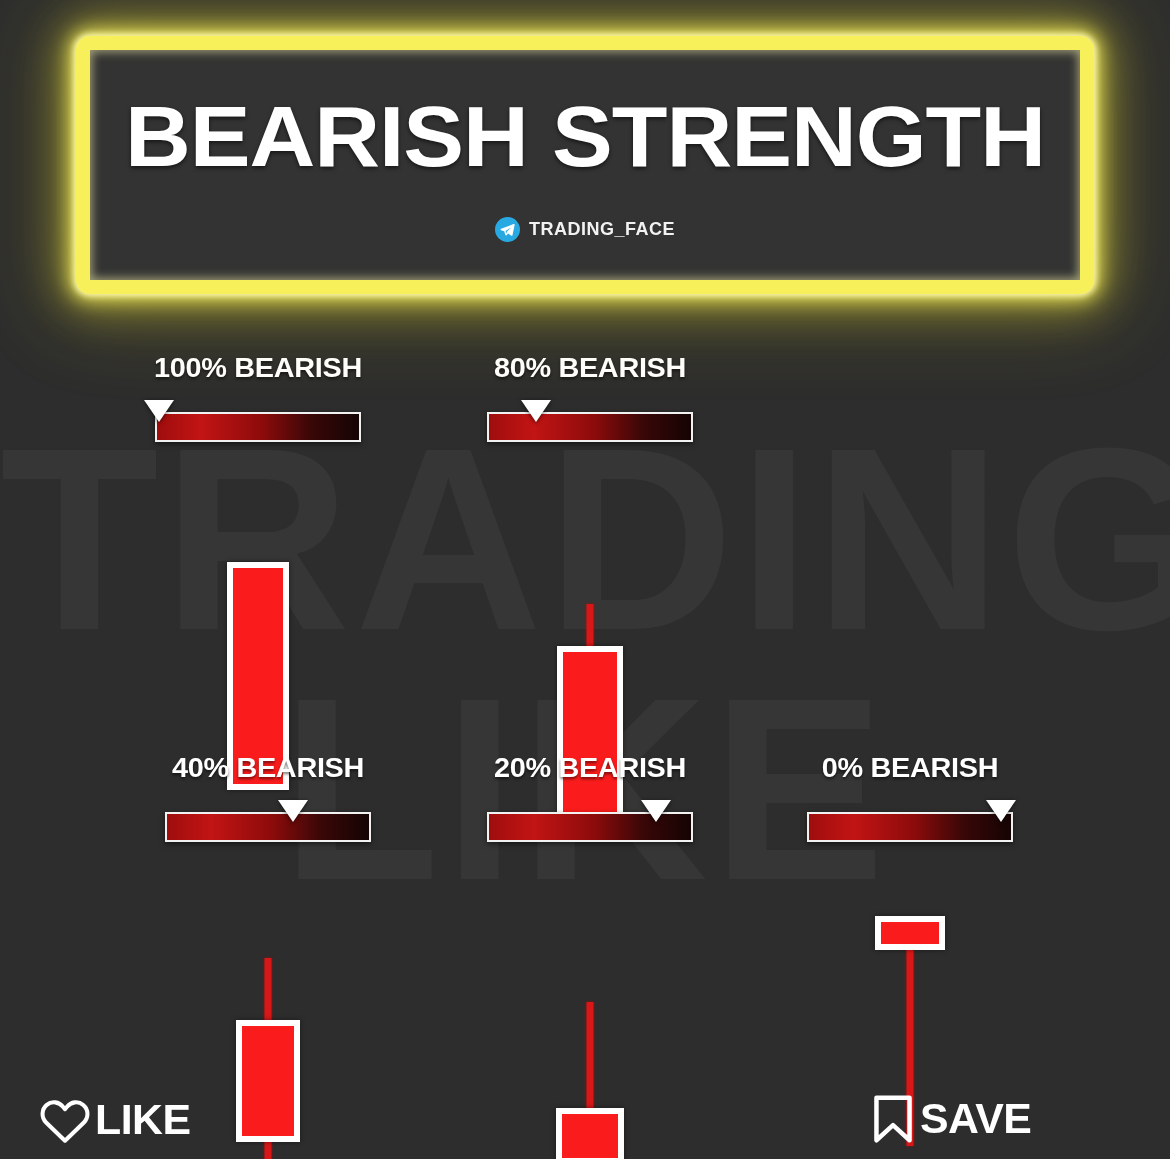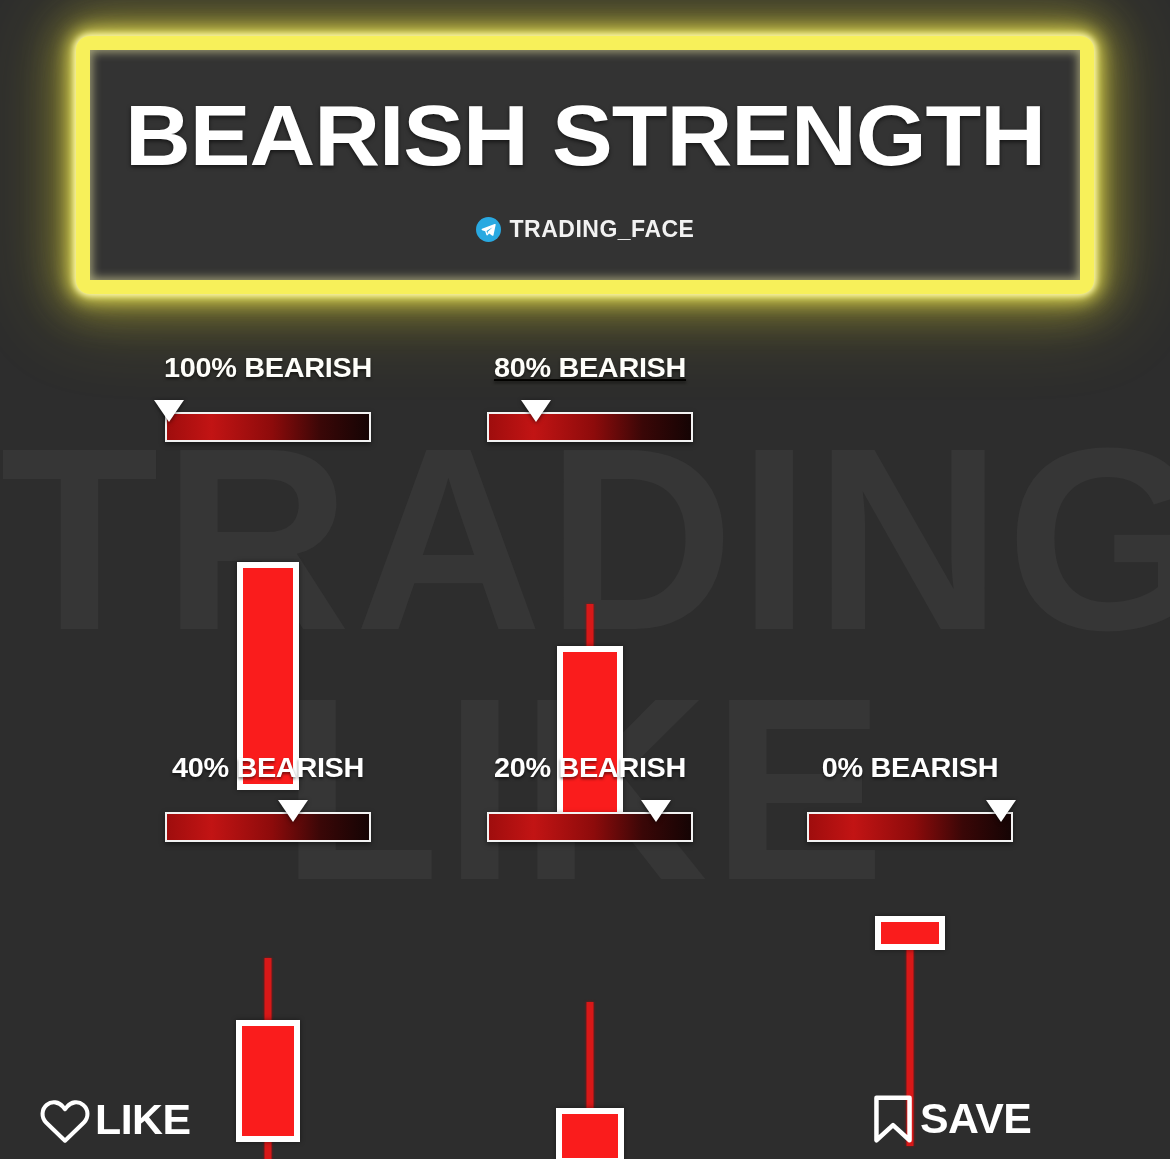--- a/index.html
+++ b/index.html
@@ -70,21 +70,21 @@
   }
   #telegram-icon {
     width:25px; height:25px;
     border-radius:50%;
     background:#29a9e1;
     display:flex; align-items:center; justify-content:center;
   }
   #telegram-icon svg { display:block; }
   #brand-name {
     color:#f2f2f2;
-    font-size:23px;
+    font-size:18px;
     font-weight:bold;
     letter-spacing:.5px;
     white-space:nowrap;
   }
 
   
   #grid {
     position:absolute;
     left:0; top:352px;
     width:1170px; height:730px;
@@ -187,31 +187,31 @@
         <svg width="17" height="17" viewBox="0 0 24 24" aria-hidden="true">
           <path fill="#ffffff" d="M20.6 4.3 2.9 11.1c-.9.35-.88 1.64.03 1.96l4.4 1.55 1.7 5.2c.22.67 1.07.86 1.55.34l2.45-2.65 4.35 3.2c.62.46 1.5.12 1.66-.64l3.1-14.6c.18-.84-.63-1.54-1.54-1.16zM9.2 14.2l8.6-5.4-6.9 6.4-.3 3-1.4-4z"></path>
         </svg>
       </span>
       <span id="brand-name">TRADING_FACE</span>
     </div>
   </div>
 </div>
 
 <div id="grid">
-    <div class="cell" style="left: 98px; top: 0px;">
+    <div class="cell" style="left: 88px; top: 0px;">
       <div class="cell-label">100% BEARISH</div>
       <div class="gauge-wrap">
         <div class="gauge-bar"></div>
         <div class="gauge-marker" style="left: calc(2% - 15px);"></div>
       </div>
       <div class="candle" style="height: 314px; margin-top: 54px;">
         <div class="body" style="top: 66px; width: 62px; height: 228px;"></div>
       </div>
     </div>
-    <div class="cell" style="left: 420px; top: 0px; text-decoration: underline;">
+    <div class="cell" style="left: 420px; top: 0px;">
       <div class="cell-label">80% BEARISH</div>
       <div class="gauge-wrap">
         <div class="gauge-bar"></div>
         <div class="gauge-marker" style="left: calc(24% - 15px);"></div>
       </div>
       <div class="candle" style="height: 360px; margin-top: 54px;">
         <div class="wick" style="top: 108px; height: 52px;"></div>
         <div class="body" style="top: 150px; width: 66px; height: 190px;"></div>
       </div>
     </div>

